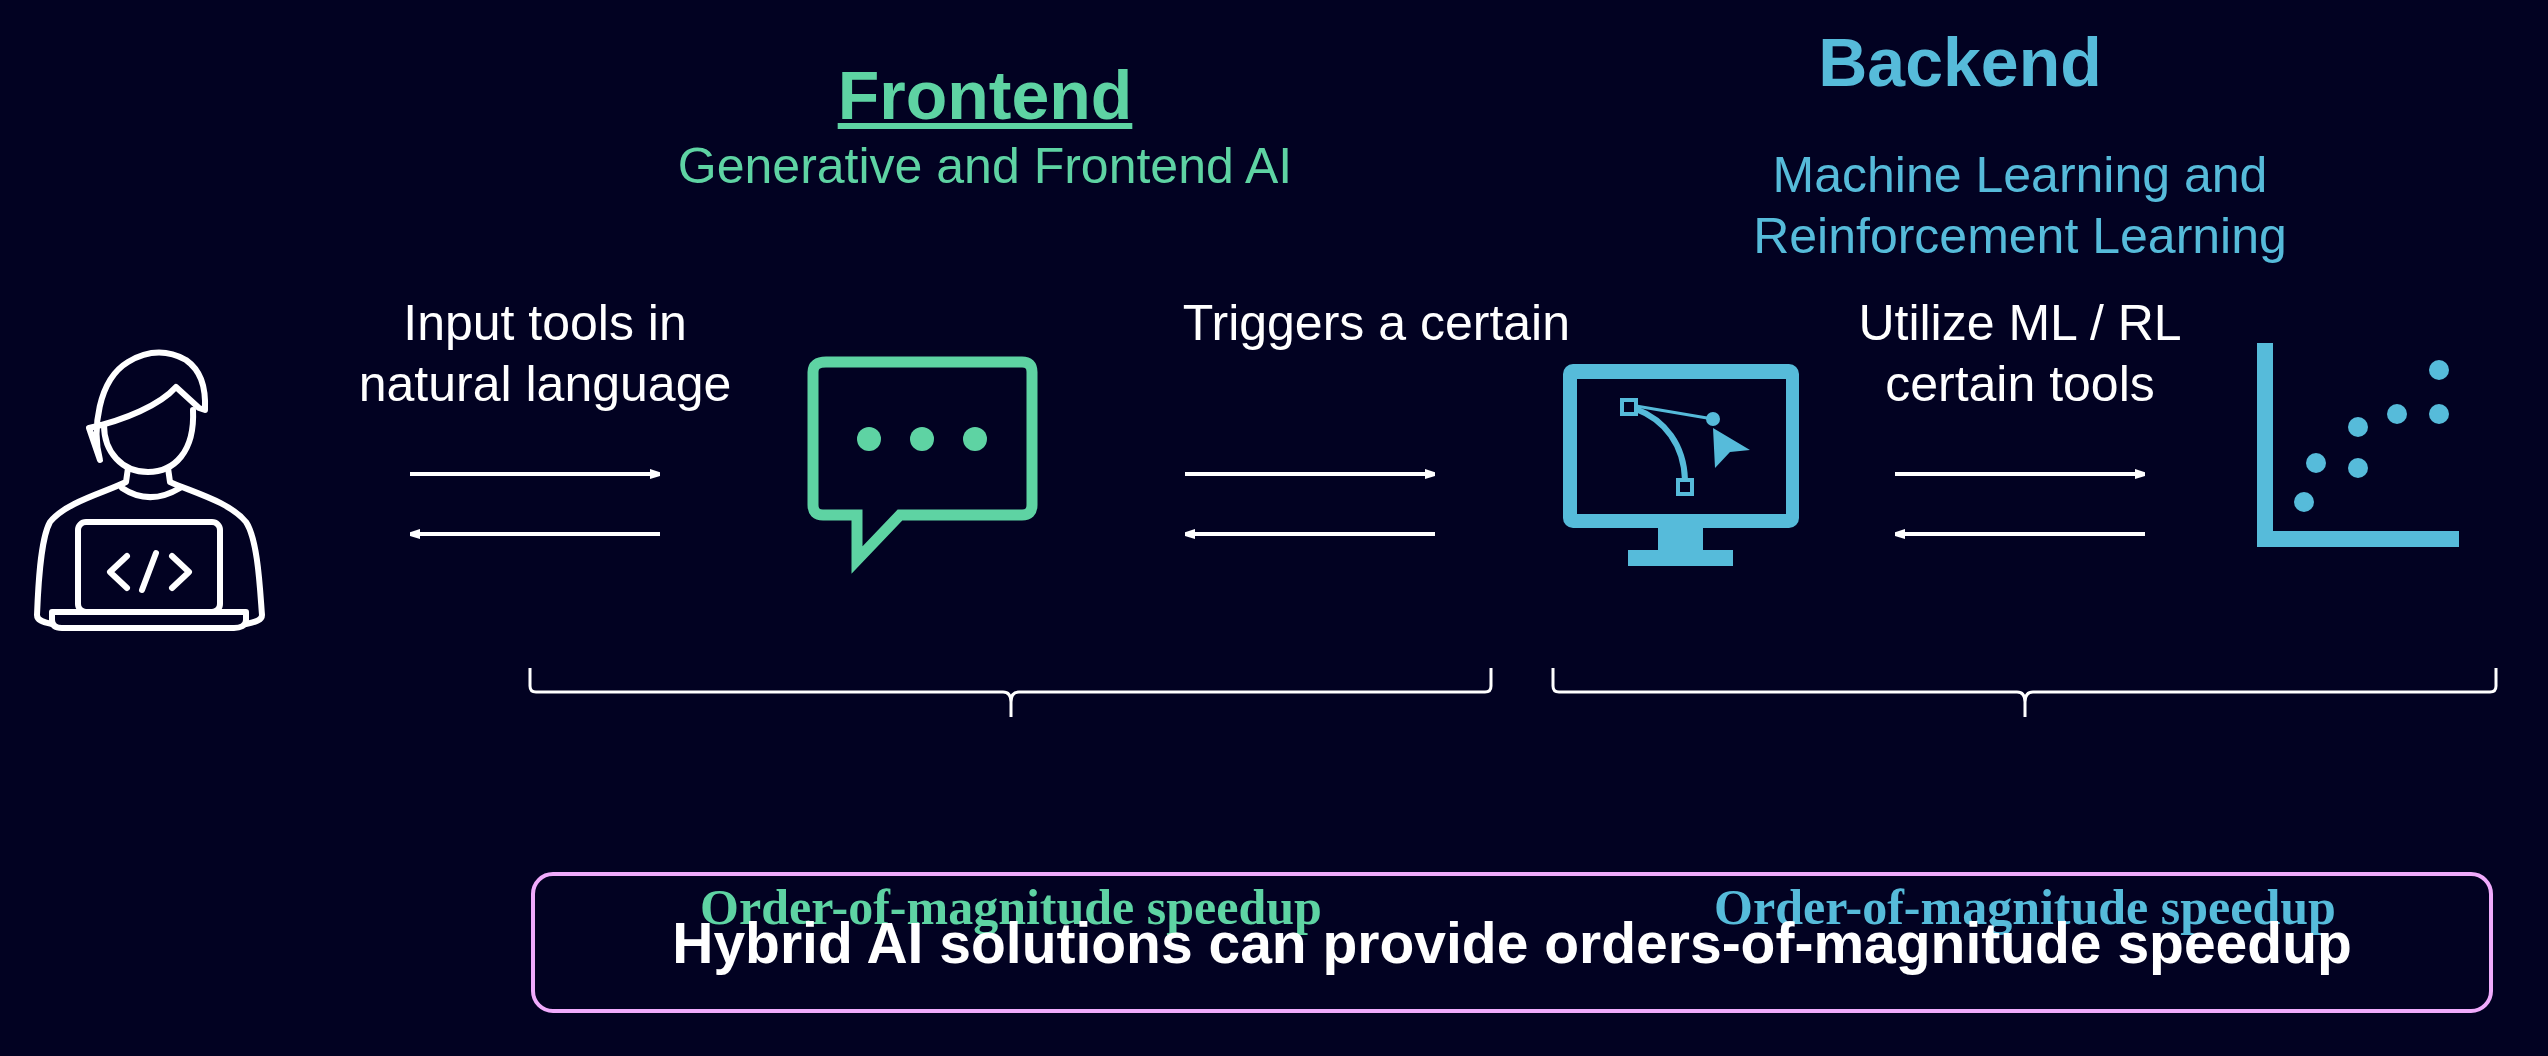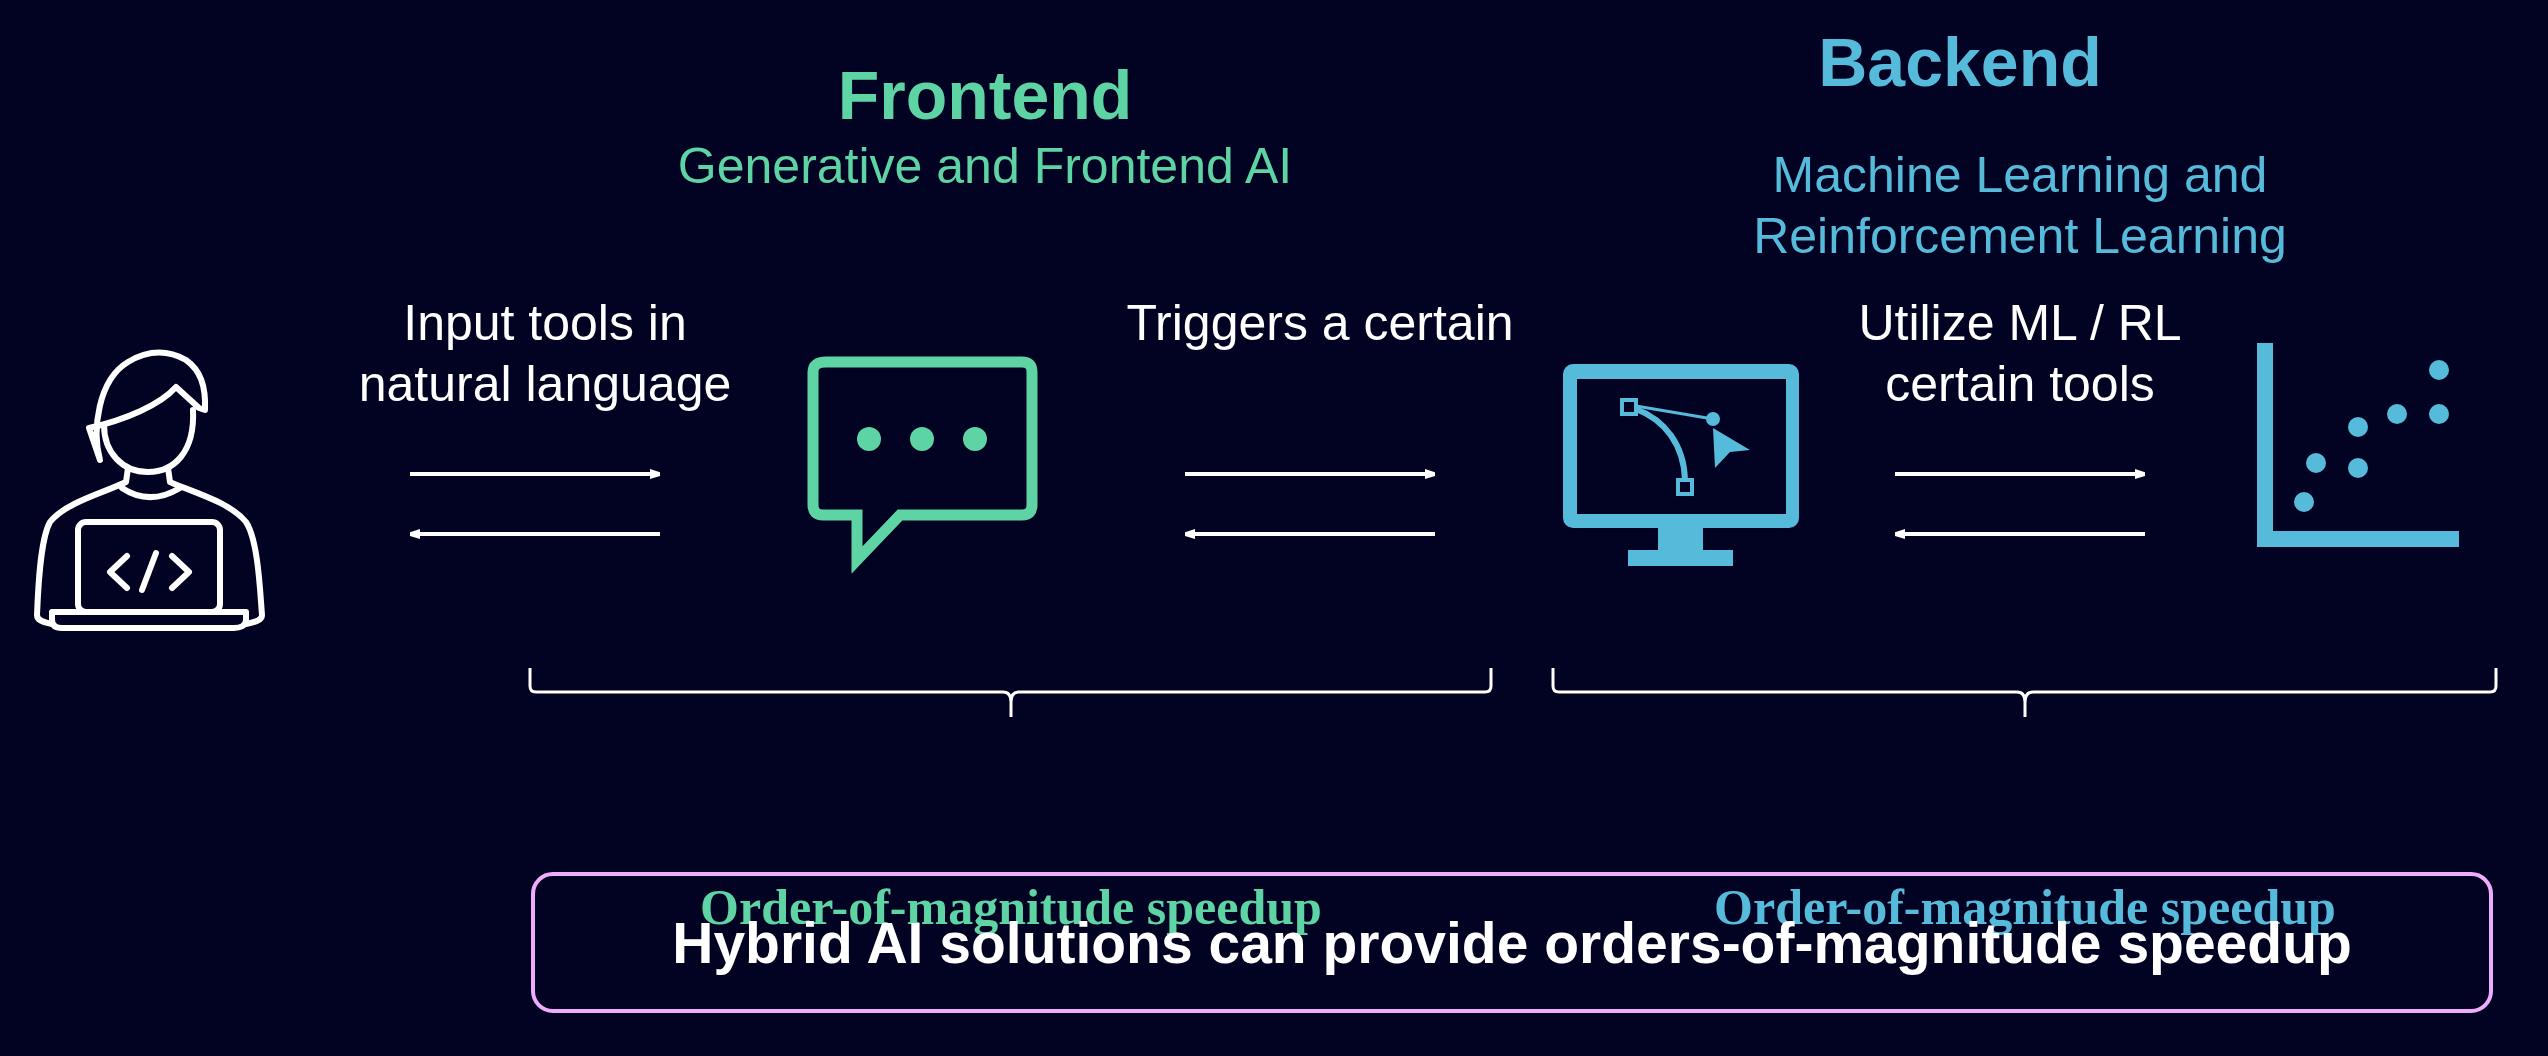--- a/index.html
+++ b/index.html
@@ -11,26 +11,26 @@
     }
     .abs { position: absolute; }
     .center { text-align: center; }
     .green { color: #5ED3A3; }
     .blue { color: #56BBDA; }
     .white { color: #FFFFFF; }
     .title { font-weight: bold; font-size: 68px; line-height: 1; white-space: nowrap; }
     .subtitle { font-size: 50px; line-height: 61px; white-space: nowrap; }
     .step { font-size: 50px; line-height: 61px; white-space: nowrap; }
     .speedup { font-weight: bold; font-size: 50px; line-height: 1; white-space: nowrap; font-family: Liberation Serif, serif; }
-    #frontend-title { left: 735px; width: 500px; top: 61px; }
+    #frontend-title { left: 735px; width: 500px; top: 61px; text-decoration: underline; }
     #frontend-subtitle { left: 635px; width: 700px; top: 136px; }
     #backend-title { left: 1710px; width: 500px; top: 28px; }
     #backend-subtitle { left: 1670px; width: 700px; top: 105px; margin-top: 40px; }
     #step1 { left: 295px; width: 500px; top: 293px; }
-    #step2 { left: 1070px; width: 500px; top: 293px; }
+    #step2 { left: 1070px; width: 500px; top: 293px; text-align: right; }
     #step3 { left: 1770px; width: 500px; top: 293px; }
     #speedup-left { left: 611px; width: 800px; top: 882px; }
     #speedup-right { left: 1625px; width: 800px; top: 882px; }
     #summary-box {
       left: 531px; top: 872px; width: 1962px; height: 141px;
       border: 4px solid #f0abfc; border-radius: 22px; box-sizing: border-box;
       display: flex; align-items: center; justify-content: center;
     }
     #summary-text { font-weight: bold; font-size: 57px; color: #FFFFFF; white-space: nowrap; }
     svg.overlay { position: absolute; left: 0; top: 0; }

